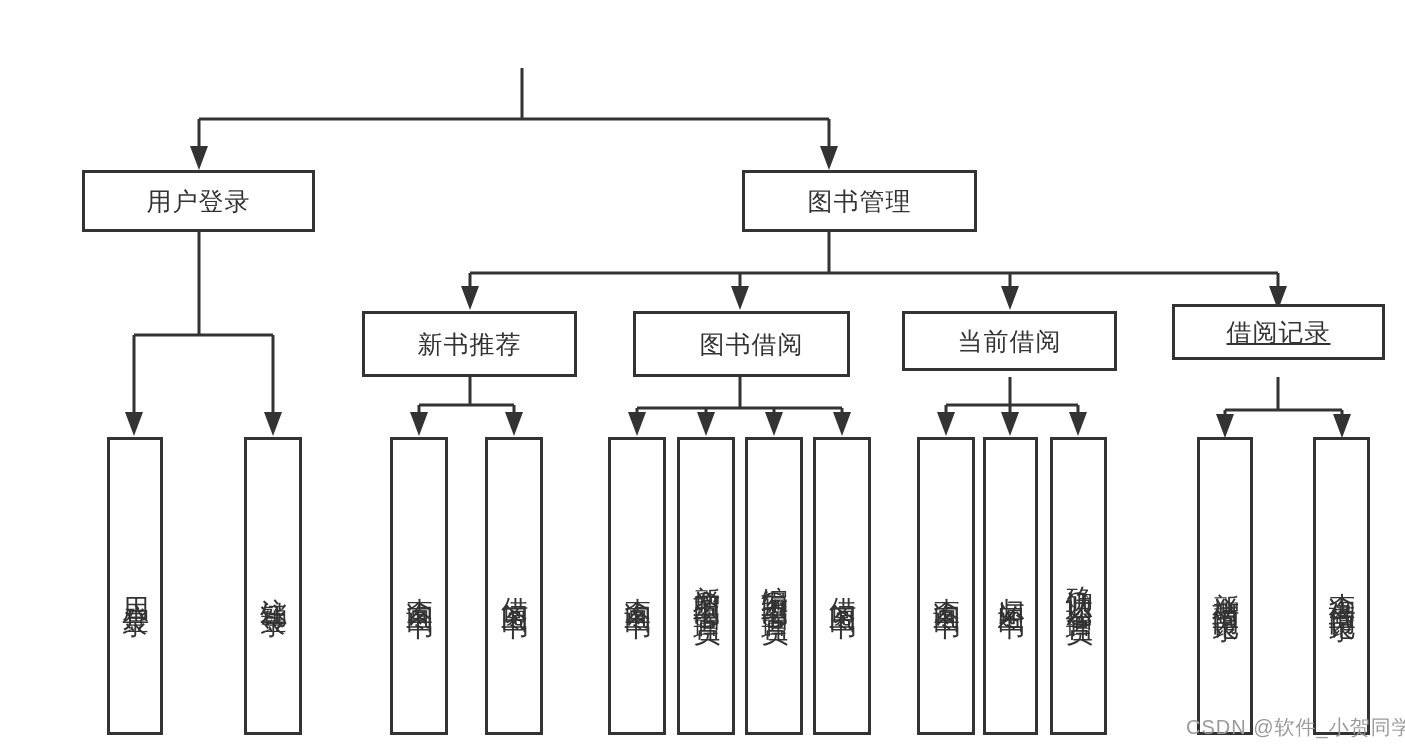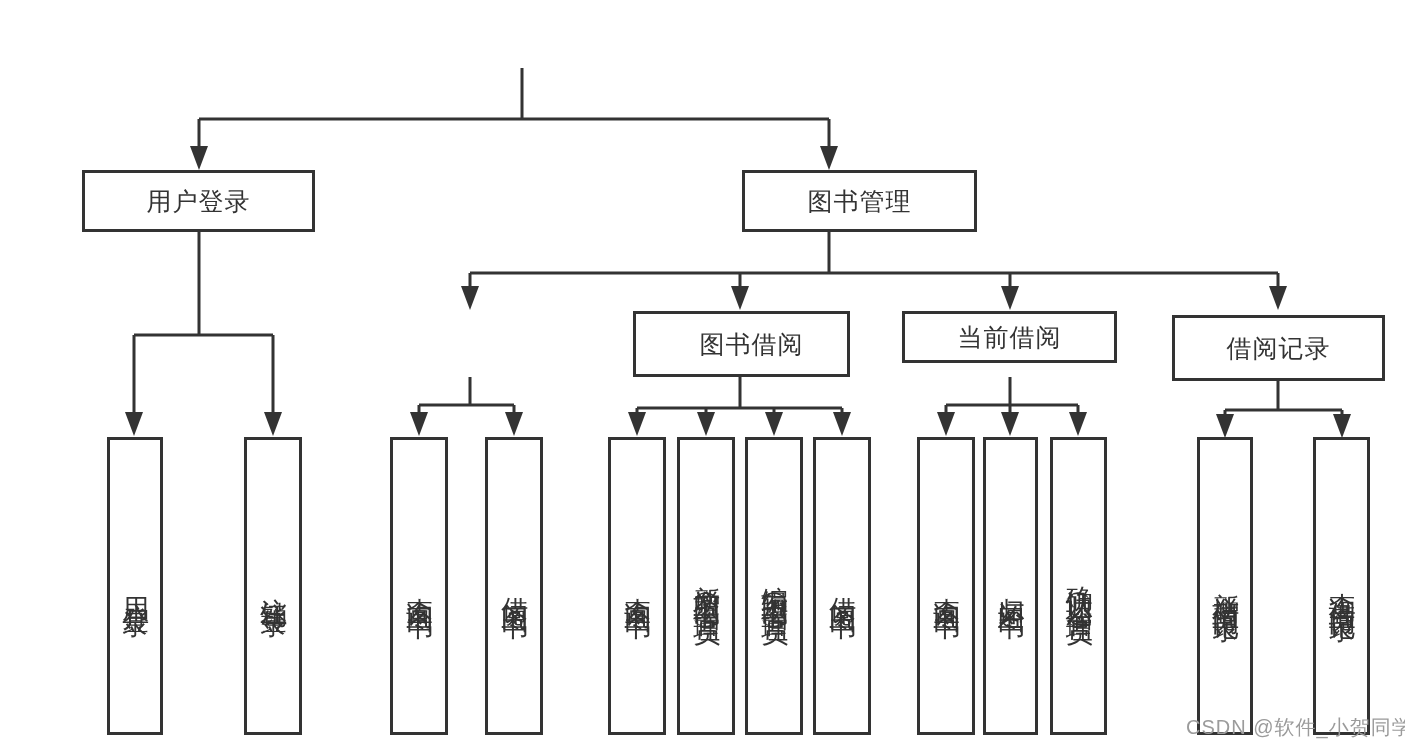--- a/index.html
+++ b/index.html
@@ -111,23 +111,24 @@
       <path d="M1278 377 V410 M1225 410 H1342 M1225 410 V416 M1342 410 V416"></path>
       <polygon points="1216,414 1234,414 1225,438"></polygon>
       <polygon points="1333,414 1351,414 1342,438"></polygon>
     </g>
   </svg>
 
 
   <div class="node h-node" style="left:82px; top:170px; width:233px; height:62px;">用户登录</div>
   <div class="node h-node" style="left:712px; top:170px; width:235px; height:62px;margin-left:30px;">图书管理</div>
 
+  <div class="node h-node" style="left:362px; top:311px; width:215px; height:66px;">新书推荐</div>
   <div class="node h-node" style="left:633px; top:311px; width:217px; height:66px;padding-left:20px;">图书借阅</div>
-  <div class="node h-node" style="left:902px; top:311px; width:215px; height:52px;font-family:Liberation Mono, monospace;">当前借阅</div>
-  <div class="node h-node" style="left:1172px; top:315px; width:213px; height:66px;">借阅记录</div>
+  <div class="node h-node" style="left:902px; top:311px; width:215px; height:60px;font-family:Liberation Mono, monospace;">当前借阅</div>
+  <div class="node h-node" style="left:1172px; top:304px; width:213px; height:56px;text-decoration:underline;">借阅记录</div>
 
   <div class="node v-node" style="left:107px; top:437px; width:56px; height:298px;">
     <span class="v-label">用户登录</span>
   </div>
   <div class="node v-node" style="left:244px; top:437px; width:58px; height:298px;">
     <span class="v-label">注销登录</span>
   </div>
 
   <div class="node v-node" style="left:390px; top:437px; width:58px; height:298px;">
     <span class="v-label">查询图书</span>

